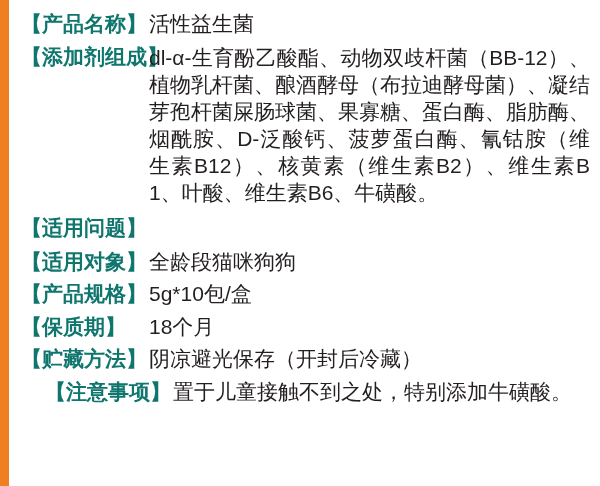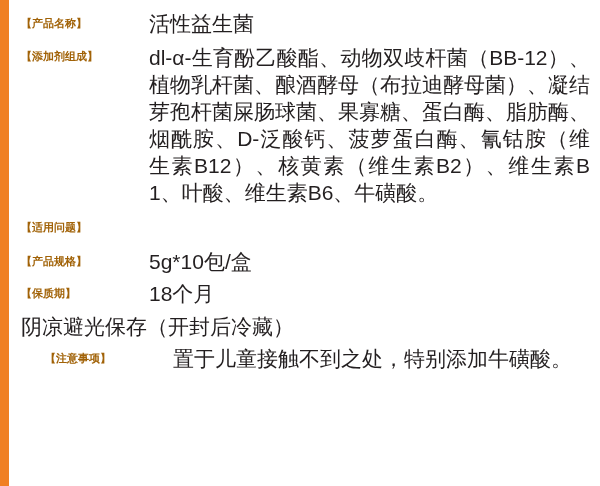--- a/index.html
+++ b/index.html
@@ -39,23 +39,23 @@
     box-sizing: border-box;
   }
   .row {
     display: flex;
     align-items: flex-start;
     margin-bottom: 7px;
   }
   .label {
     flex: 0 0 auto;
     width: 128px;
-    font-size: 11px;
+    font-size: 21px;
     font-weight: bold;
-    color: #a16207;
+    color: #0f766e;
     line-height: 25px;
     letter-spacing: 0px;
     white-space: nowrap;
   }
   .value {
     flex: 1 1 auto;
     font-size: 21px;
     line-height: 25.5px;
     color: #231f20;
     text-align: justify;
@@ -89,32 +89,37 @@
 
     <div class="row spaced">
       <div class="label">【添加剂组成】</div>
       <div class="value tall">dl-α-生育酚乙酸酯、动物双歧杆菌（BB-12）、植物乳杆菌、酿酒酵母（布拉迪酵母菌）、凝结芽孢杆菌屎肠球菌、果寡糖、蛋白酶、脂肪酶、烟酰胺、D-泛酸钙、菠萝蛋白酶、氰钴胺（维生素B12）、核黄素（维生素B2）、维生素B1、叶酸、维生素B6、牛磺酸。</div>
     </div>
 
     <div class="row spaced">
       <div class="label">【适用问题】</div>
     </div>
 
+    <div class="row">
+      <div class="label">【适用对象】</div>
+      <div class="value">全龄段猫咪狗狗</div>
+    </div>
 
     <div class="row">
       <div class="label">【产品规格】</div>
       <div class="value">5g*10包/盒</div>
     </div>
 
     <div class="row">
       <div class="label">【保质期】</div>
       <div class="value">18个月</div>
     </div>
 
     <div class="row">
+      <div class="label">【贮藏方法】</div>
       <div class="value">阴凉避光保存（开封后冷藏）</div>
     </div>
 
     <div class="row last">
       <div class="label">【注意事项】</div>
       <div class="value">置于儿童接触不到之处，特别添加牛磺酸。</div>
     </div>
 
   </div>
 </div>

